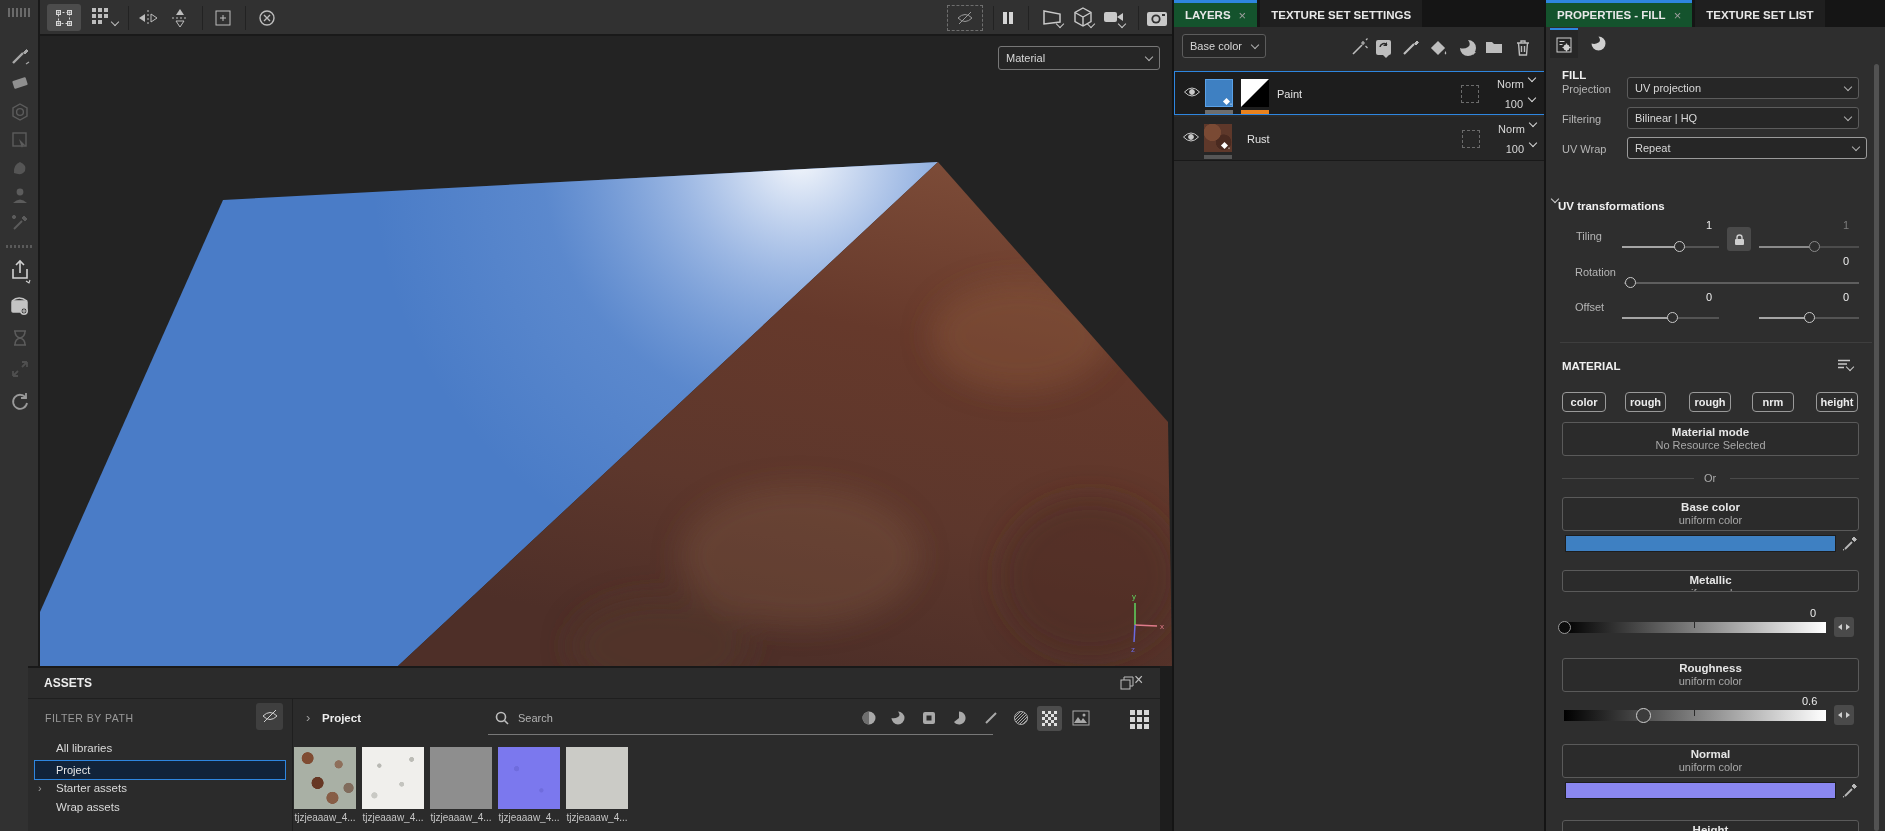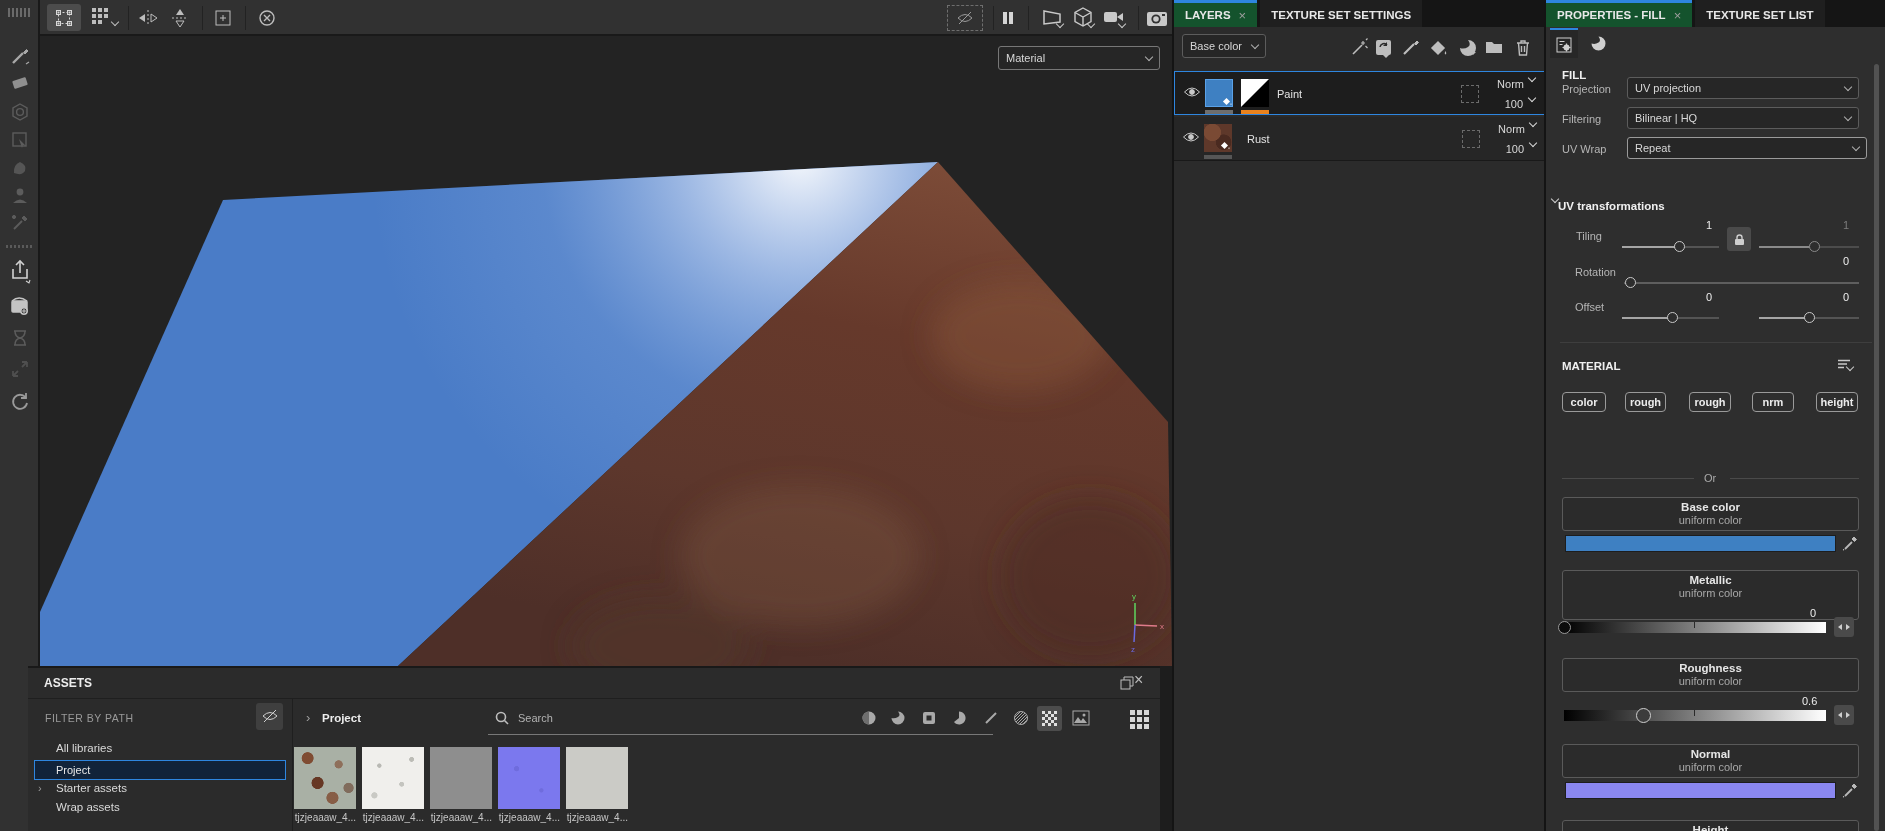--- a/index.html
+++ b/index.html
@@ -23,21 +23,21 @@
   .val{color:#ececec}
   .dim{color:#7c7c7c}
   .track{position:absolute;height:2px;background:#555}
   .knob{position:absolute;width:11px;height:11px;border:1.5px solid #c9c9c9;border-radius:50%;background:#2d2d2d}
   .knob.dim{border-color:#8a8a8a}
   .grad{position:absolute;height:11px;background:linear-gradient(to right,#000,#fff)}
   .sbtn{position:absolute;width:20px;height:20px;background:#4a4a4a;border-radius:3px;display:flex;align-items:center;justify-content:center;color:#cfcfcf}
   .ic{display:block}
   .lay-ic{position:absolute;top:38px;color:#bdbdbd}
   .dash-sq{position:absolute;width:18px;height:18px;border:1px dashed #6b6b6b}
-  .thumb-label{position:absolute;width:62px;text-align:right;font-size:10px;color:#c6c6c6;overflow:hidden;white-space:nowrap}
+  .thumb-label{position:absolute;width:62px;text-align:center;font-size:10px;color:#c6c6c6;overflow:hidden;white-space:nowrap}
   .tree-item{position:absolute;left:28px;color:#d9d9d9;font-size:11.5px}
 </style>
 </head>
 <body>
 
 <div class="abs" style="left:0;top:0;width:40px;height:831px;background:#313131;border-right:2px solid #191919">
   <div class="abs" style="left:8px;top:8px;width:24px;height:9px;background:repeating-linear-gradient(90deg,#6a6a6a 0 2px,transparent 2px 4px)"></div>
   <svg class="abs ic" style="left:9px;top:45px;color:#a8a8a8" width="22" height="22" viewBox="0 0 22 22" stroke="currentColor" fill="none">
       <path d="M4 18 L14 8" stroke-width="2.4"></path>
       <path d="M14.5 7.5 l3-3 1.5 1.5 -3 3 z" fill="currentColor"></path>
@@ -518,37 +518,41 @@
         <path d="M2 2.5 h12 M2 6 h9 M2 9.5 h6"></path>
       </svg>
     <span class="chev abs" style="left:11px;top:9px"></span>
   </div>
   <div class="chbtn" style="left:16px;top:392px;width:44px">color</div>
   <div class="chbtn" style="left:79px;top:392px;width:41px">rough</div>
   <div class="chbtn" style="left:143px;top:392px;width:42px">rough</div>
   <div class="chbtn" style="left:206px;top:392px;width:42px">nrm</div>
   <div class="chbtn" style="left:270px;top:392px;width:42px">height</div>
 
+  <div class="pbox" style="left:16px;top:422px;width:297px;height:34px">
+    <div class="t">Material mode</div>
+    <div class="s">No Resource Selected</div>
+  </div>
 
   <div class="abs" style="left:16px;top:478px;width:132px;height:1px;background:#4a4a4a"></div>
   <div class="abs" style="left:158px;top:472px;color:#aaa">Or</div>
   <div class="abs" style="left:184px;top:478px;width:129px;height:1px;background:#4a4a4a"></div>
 
   <div class="pbox" style="left:16px;top:497px;width:297px;height:34px">
     <div class="t">Base color</div>
     <div class="s">uniform color</div>
   </div>
   <div class="abs" style="left:19px;top:535px;width:271px;height:17px;background:#3e80c2;border:1px solid #1d1d1d"></div>
   <svg class="abs ic" style="left:296px;top:534px;color:#b9b9b9" width="16" height="18" viewBox="0 0 16 18" stroke="currentColor" fill="none">
       <path d="M3 15 L10 8" stroke-width="1.8"></path>
       <path d="M10 5 l2.5 2.5 2-2 -2.5-2.5 z" fill="currentColor"></path>
       <path d="M2 16 q-1 .5 -.5 -.8 z" fill="currentColor"></path>
     </svg>
 
-  <div class="pbox" style="left:16px;top:570px;width:297px;height:50px">
+  <div class="pbox" style="left:16px;top:570px;width:297px;height:22px">
     <div class="t">Metallic</div>
     <div class="s">uniform color</div>
   </div>
   <div class="abs val" style="left:264px;top:607px">0</div>
   <div class="grad" style="left:18px;top:622px;width:262px"></div>
   <div class="abs" style="left:148px;top:622px;width:1px;height:6px;background:#2a2a2a"></div>
   <div class="abs" style="left:12px;top:621px;width:13px;height:13px;border-radius:50%;background:#0c0c0c;border:1.5px solid #9a9a9a"></div>
   <div class="sbtn" style="left:288px;top:617px">
     <svg class="ic" width="12" height="12" viewBox="0 0 12 12" fill="currentColor">
         <path d="M0 6 l4-3 v6 z M12 6 l-4-3 v6 z"></path>

